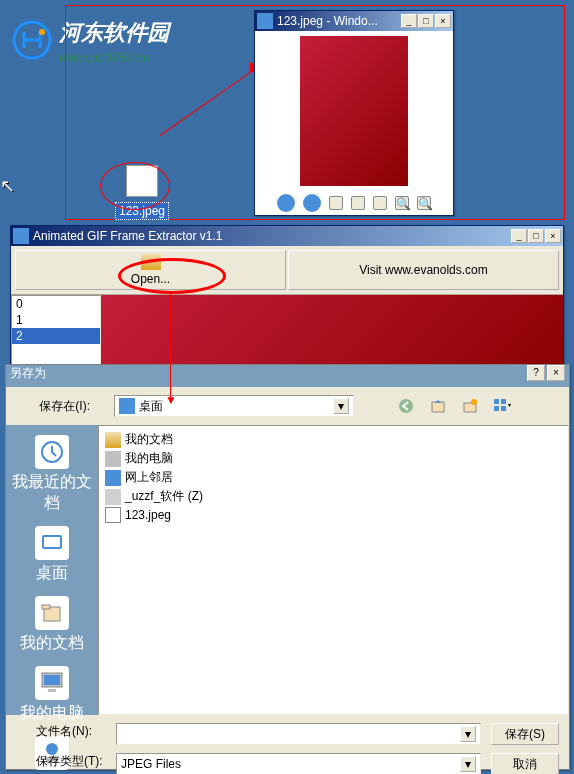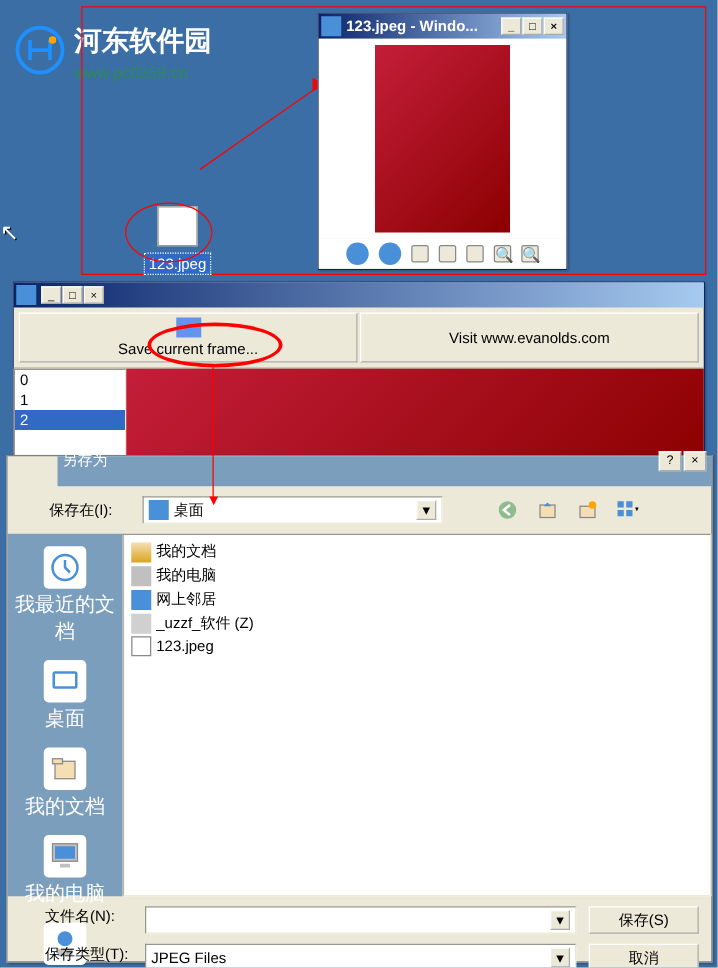--- a/index.html
+++ b/index.html
@@ -1,40 +1,40 @@
 <!DOCTYPE html>
 <html><head>
 <meta charset="utf-8">
 <style>
 * { margin: 0; padding: 0; box-sizing: border-box; font-family: "SimSun", Arial, sans-serif; font-size: 12px; }
 body { width: 574px; height: 774px; background: #3a6ea5; position: relative; overflow: hidden; }
 
 .watermark { position: absolute; top: 18px; left: 12px; z-index: 1; }
 .watermark-logo { display: inline-block; vertical-align: middle; }
-.watermark-text { display: inline-block; vertical-align: middle; margin-left: 4px; }
+.watermark-text { display: inline-block; vertical-align: middle; margin-left: 4px; font-style: italic; }
 .watermark-title { color: #fff; font-size: 22px; font-weight: bold; }
 .watermark-url { color: #2e8b57; font-size: 13px; margin-top: 2px; }
 
 .red-box { position: absolute; top: 5px; left: 65px; width: 500px; height: 215px; border: 1px solid red; z-index: 2; }
 .red-arrow-line1 { position: absolute; top: 135px; left: 160px; width: 130px; height: 1px; border-top: 1px solid red; transform: rotate(-35deg); transform-origin: left; z-index: 3; }
 .red-arrowhead1 { position: absolute; top: 58px; left: 250px; color: red; font-size: 14px; z-index: 3; }
 .desktop-icon-circle { position: absolute; top: 162px; left: 100px; width: 70px; height: 48px; border: 1px solid red; border-radius: 50%; z-index: 3; }
 
 .desktop-icon { position: absolute; top: 165px; left: 115px; text-align: center; z-index: 2; }
 .desktop-icon-img { width: 32px; height: 32px; background: #fff; border: 1px solid #999; display: inline-block; }
 .desktop-icon-label { background: #316ac5; color: #fff; padding: 1px 3px; border: 1px dotted #fff; margin-top: 2px; }
 
 .window { position: absolute; background: #ece9d8; border: 1px solid #0a246a; box-shadow: 1px 1px 2px rgba(0,0,0,0.3); }
 .titlebar { background: linear-gradient(to right, #0a246a, #a6caf0); height: 20px; display: flex; align-items: center; padding: 0 2px; }
 .titlebar-icon { width: 16px; height: 16px; background: #4a90d9; margin-right: 4px; }
 .titlebar-text { color: #fff; flex: 1; white-space: nowrap; overflow: hidden; }
 .titlebar-buttons { display: flex; gap: 1px; }
 .titlebar-btn { width: 16px; height: 14px; background: #ece9d8; border: 1px outset #fff; font-size: 9px; text-align: center; line-height: 12px; cursor: pointer; }
 
-.viewer-window { top: 10px; left: 254px; width: 200px; height: 206px; z-index: 4; font-weight: bold; }
+.viewer-window { top: 10px; left: 254px; width: 200px; height: 206px; z-index: 4; }
 .viewer-body { background: #fff; height: 160px; display: flex; align-items: center; justify-content: center; }
 .viewer-img { width: 108px; height: 150px; background: linear-gradient(135deg, #c41e3a 0%, #8b0000 100%); position: relative; }
 .viewer-toolbar { background: #fff; height: 24px; display: flex; align-items: center; justify-content: center; gap: 8px; padding: 0 6px; }
 .viewer-tool { width: 18px; height: 18px; border-radius: 50%; cursor: pointer; }
 .viewer-tool.blue { background: #4a90d9; }
 .viewer-tool.sq { border-radius: 2px; background: #ece9d8; border: 1px solid #888; width: 14px; height: 14px; }
 
 .gif-window { top: 225px; left: 10px; width: 554px; height: 150px; z-index: 3; }
 .gif-toolbar { display: flex; padding: 4px; gap: 2px; border-bottom: 1px solid #aca899; }
 .gif-btn { flex: 1; height: 40px; background: #ece9d8; border: 1px outset #fff; text-align: center; cursor: pointer; display: flex; flex-direction: column; align-items: center; justify-content: center; }
@@ -45,21 +45,21 @@
 .red-arrow-line2 { position: absolute; top: 293px; left: 170px; width: 1px; height: 108px; border-left: 1px solid red; z-index: 10; pointer-events: none; }
 .red-arrowhead2 { position: absolute; top: 393px; left: 165px; color: red; font-size: 12px; z-index: 10; }
 
 .gif-body { display: flex; height: 85px; }
 .frame-list { width: 90px; background: #fff; border: 1px inset #ece9d8; }
 .frame-item { padding: 1px 4px; cursor: pointer; }
 .frame-item.selected { background: #316ac5; color: #fff; }
 .gif-preview { flex: 1; background: linear-gradient(135deg, #c41e3a 0%, #8b0000 100%); overflow: hidden; }
 
 .saveas-window { top: 364px; left: 5px; width: 565px; height: 406px; z-index: 5; border: 1px solid #7f7f7f; }
-.saveas-titlebar { background: linear-gradient(to bottom, #7b9ebd, #7b9ebd); height: 22px; display: flex; align-items: flex-end; padding: 12px 4px; margin-left: 40px; }
+.saveas-titlebar { background: linear-gradient(to bottom, #7b9ebd, #7b9ebd); height: 22px; display: flex; align-items: flex-start; padding: 0 4px; }
 .saveas-titlebar-text { color: #fff; flex: 1; }
 .saveas-titlebar-btns { display: flex; gap: 2px; }
 .saveas-tb-btn { width: 18px; height: 16px; background: #ece9d8; border: 1px outset #fff; text-align: center; font-size: 10px; line-height: 14px; cursor: pointer; }
 
 .saveas-toprow { display: flex; align-items: center; padding: 8px 10px; gap: 24px; }
 .saveas-label { width: 74px; text-align: right; }
 .saveas-combo { flex: 0 0 240px; height: 22px; background: #fff; border: 1px inset #ece9d8; display: flex; align-items: center; padding: 0 4px; }
 .saveas-combo-icon { width: 16px; height: 16px; background: #4a90d9; margin-right: 4px; }
 .saveas-combo-text { flex: 1; }
 .saveas-combo-drop { width: 16px; background: #ece9d8; border: 1px outset #fff; text-align: center; cursor: pointer; }
@@ -79,21 +79,21 @@
 .doc-icon { background: #fff; border: 1px solid #888; }
 .comp-icon { background: #c0c0c0; }
 .net-icon { background: #4a90d9; }
 .drive-icon { background: #d0d0d0; }
 
 .saveas-bottom { padding: 8px 10px; }
 .saveas-row { display: flex; margin-bottom: 8px; }
 .saveas-row-label { width: 100px; padding-left: 20px; }
 .saveas-row-input { flex: 1; height: 22px; background: #fff; border: 1px inset #ece9d8; padding: 0 4px; display: flex; align-items: center; }
 .saveas-row-input.combo { justify-content: space-between; }
-.saveas-row-btn { width: 88px; height: 22px; margin-left: 10px; background: #ece9d8; border: 1px outset #fff; cursor: pointer; }
+.saveas-row-btn { width: 68px; height: 22px; margin-left: 10px; background: #ece9d8; border: 1px outset #fff; cursor: pointer; }
 
 .cursor-arrow { position: absolute; top: 175px; left: 0; color: #fff; font-size: 18px; z-index: 100; text-shadow: 1px 1px 0 #000; }
 </style>
 </head>
 <body>
 
 <div class="cursor-arrow">↖</div>
 
 <div class="watermark">
   <span class="watermark-logo">
@@ -139,30 +139,31 @@
     <div class="viewer-tool sq"></div>
     <div class="viewer-tool sq"></div>
     <div class="viewer-tool sq">🔍</div>
     <div class="viewer-tool sq">🔍</div>
   </div>
 </div>
 
 <div class="window gif-window">
   <div class="titlebar">
     <div class="titlebar-icon"></div>
+    <div class="titlebar-text">Animated GIF Frame Extractor v1.1</div>
     <div class="titlebar-buttons">
       <div class="titlebar-btn">_</div>
       <div class="titlebar-btn">□</div>
       <div class="titlebar-btn">×</div>
     </div>
   </div>
   <div class="gif-toolbar">
     <div class="gif-btn">
-      <div class="gif-btn-icon disk-icon"></div>
-      <span>Save current frame...</span>
+      <div class="gif-btn-icon folder-icon"></div>
+      <span>Open...</span>
     </div>
     <div class="gif-btn">
       <span>Visit www.evanolds.com</span>
     </div>
   </div>
   <div class="gif-body">
     <div class="frame-list">
       <div class="frame-item">0</div>
       <div class="frame-item">1</div>
       <div class="frame-item selected">2</div>

